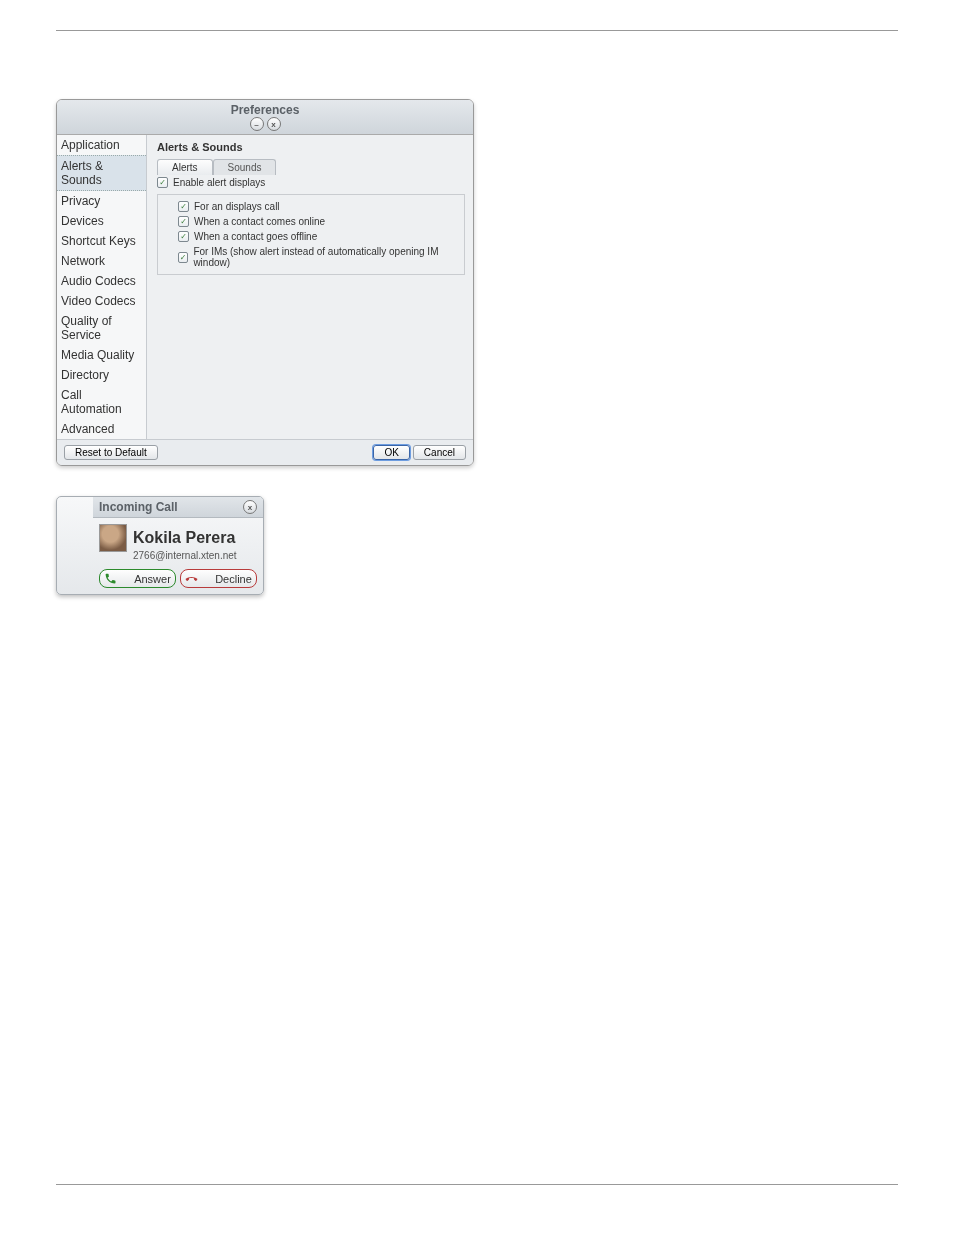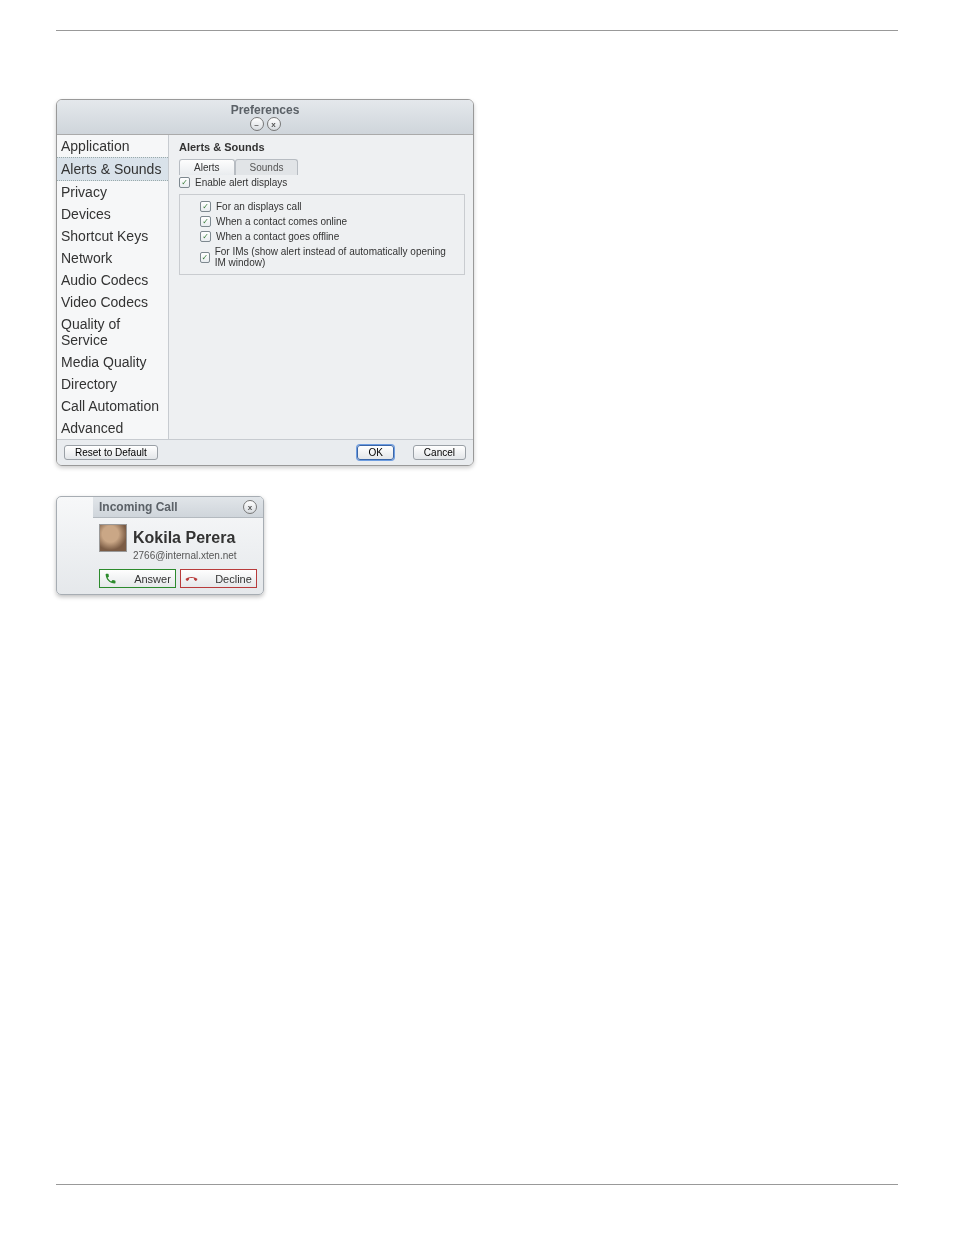--- a/index.html
+++ b/index.html
@@ -47,24 +47,24 @@
     width: 14px; height: 14px;
     border-radius: 50%;
     border: 1px solid #777;
     background: linear-gradient(#fff,#d8dce0);
     display: flex; align-items: center; justify-content: center;
     font-size: 8px; color: #555; font-weight: bold;
     cursor: pointer;
   }
   .pref-body { display: flex; }
   .pref-nav {
-    width: 112px;
+    width: 90px;
     border-right: 1px solid #c7cbd0;
     background: #f6f7f8;
-    font-size: 14px;
+    font-size: 12px;
     color: #333;
   }
   .nav-item { padding: 3px 4px; cursor: pointer; }
   .nav-item.selected {
     background: #d9e2ea;
     border-top: 1px dotted #9aa;
     border-bottom: 1px dotted #9aa;
   }
   .pref-panel {
     flex: 1;
@@ -146,21 +146,21 @@
     width: 28px; height: 28px;
     background: radial-gradient(circle at 40% 35%, #caa786 0 35%, #7b5c45 70%);
     border: 1px solid #999;
   }
   .caller-name { font-weight: bold; font-size: 16px; }
   .caller-addr { font-size: 10px; color: #555; padding-left: 34px; margin-top: -2px; }
   .call-btns { display: flex; gap: 4px; margin-top: 8px; justify-content: center; }
   .call-btn {
     flex: 1;
     display: flex; align-items: center; justify-content: center; gap: 17px;
-    border-radius: 0;
+    border-radius: 8px;
     font-size: 11px;
     padding: 2px 4px;
     background: linear-gradient(#fefefe,#e6e8ea);
     cursor: pointer;
   }
   .call-btn.answer { border: 1px solid #2c8a2c; }
   .call-btn.decline { border: 1px solid #b83b3b; }
   .phone-icon { width: 13px; height: 13px; display: inline-block; }
 </style>
 </head>
@@ -217,21 +217,21 @@
           </div>
           <div class="check-row indent">
             <span class="checkbox">✓</span>
             <span>For IMs (show alert instead of automatically opening IM window)</span>
           </div>
         </div>
       </div>
     </div>
     <div class="pref-footer">
       <button class="btn">Reset to Default</button>
-      <div style="display:flex;gap:19px;">
+      <div style="display:flex;gap:3px;">
         <button class="btn default">OK</button>
         <button class="btn">Cancel</button>
       </div>
     </div>
   </div>
 
   <div class="call-popup">
     <div class="call-titlebar">
       <span>Incoming Call</span>
       <span class="win-icon">x</span>

